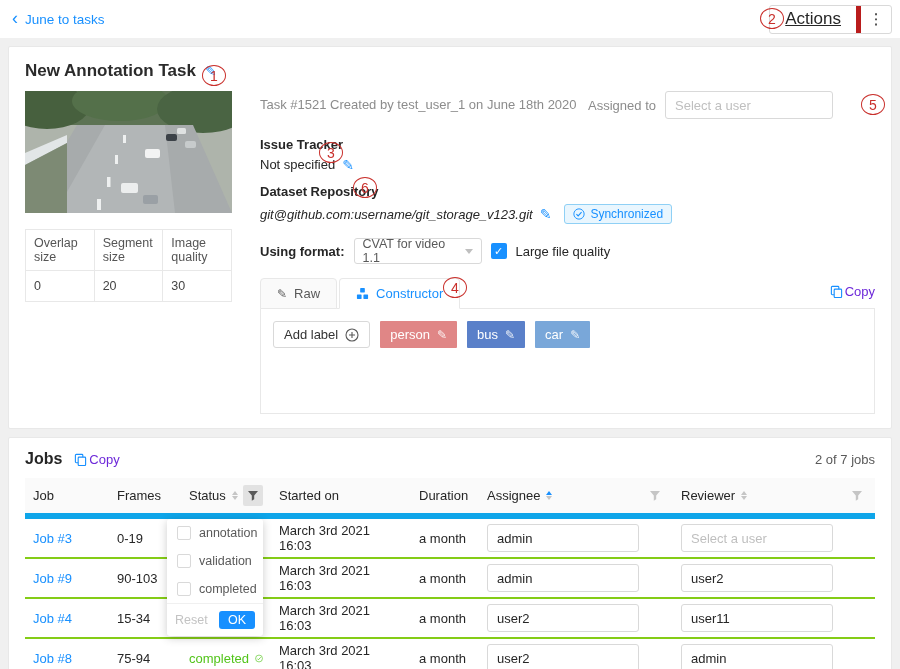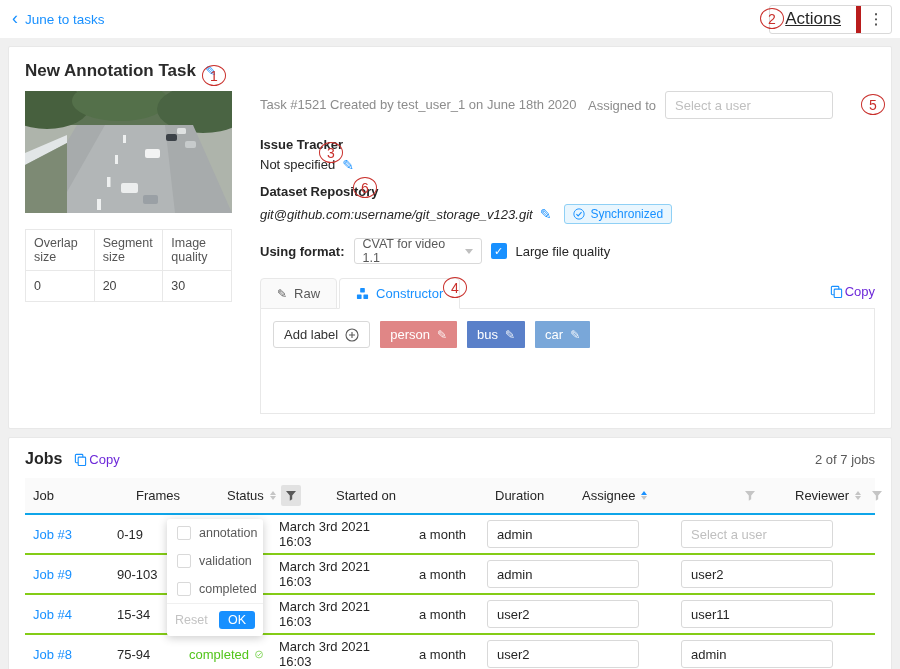--- a/index.html
+++ b/index.html
@@ -57,21 +57,21 @@
   .add-label-btn { display:flex; align-items:center; gap:7px; border:1px solid #d9d9d9; border-radius:3px; background:#fff; padding:5px 10px; font-size:13px; color:#333; cursor:pointer; }
   .label-tag { display:flex; align-items:center; gap:7px; color:#fff; border-radius:1px; padding:6px 10px; font-size:13px; cursor:pointer; }
   .tag-pencil { color:rgba(255,255,255,0.9); font-size:12px; }
   
   .jobs-card { padding:12px 16px 0; position:relative; height:300px; }
   .jobs-header { display:flex; align-items:center; gap:12px; }
   .jobs-title { font-size:16px; font-weight:bold; }
   .jobs-count { margin-left:auto; color:#595959; font-size:13px; }
   .jt { margin-top:10px; }
   .jt-header, .jt-row { display:grid; grid-template-columns:84px 72px 90px 140px 68px 194px 1fr; align-items:center; }
-  .jt-header { background:#fafafa; border-bottom:2px solid #0ea5e9;gap:19px; }
+  .jt-header { background:#fafafa; border-bottom:6px solid #0ea5e9; }
   .hcell { display:flex; align-items:center; gap:5px; padding:7px 8px; color:#262626; }
   .jt-row { border-bottom:2px solid #84cc16; min-height:40px; }
   .cell { padding:4px 8px; color:#262626; }
   .job-link { color:#1890ff; text-decoration:none; cursor:pointer; }
   .cell-input { width:152px; height:28px; border:1px solid #d9d9d9; border-radius:3px; padding:0 9px; font-size:13px; font-family:inherit; color:#262626; outline:none; background:#fff; }
   .sorters { display:flex; flex-direction:column; gap:1px; margin-left:1px; }
   .caret-up { width:0; height:0; border-left:3.5px solid transparent; border-right:3.5px solid transparent; border-bottom:4.5px solid #c5c5c5; }
   .caret-down { width:0; height:0; border-left:3.5px solid transparent; border-right:3.5px solid transparent; border-top:4.5px solid #c5c5c5; }
   .caret-up.on { border-bottom-color:#1890ff; }
   .filter-trigger { margin-left:auto; width:21px; height:21px; display:flex; align-items:center; justify-content:center; border-radius:2px; cursor:pointer; }

